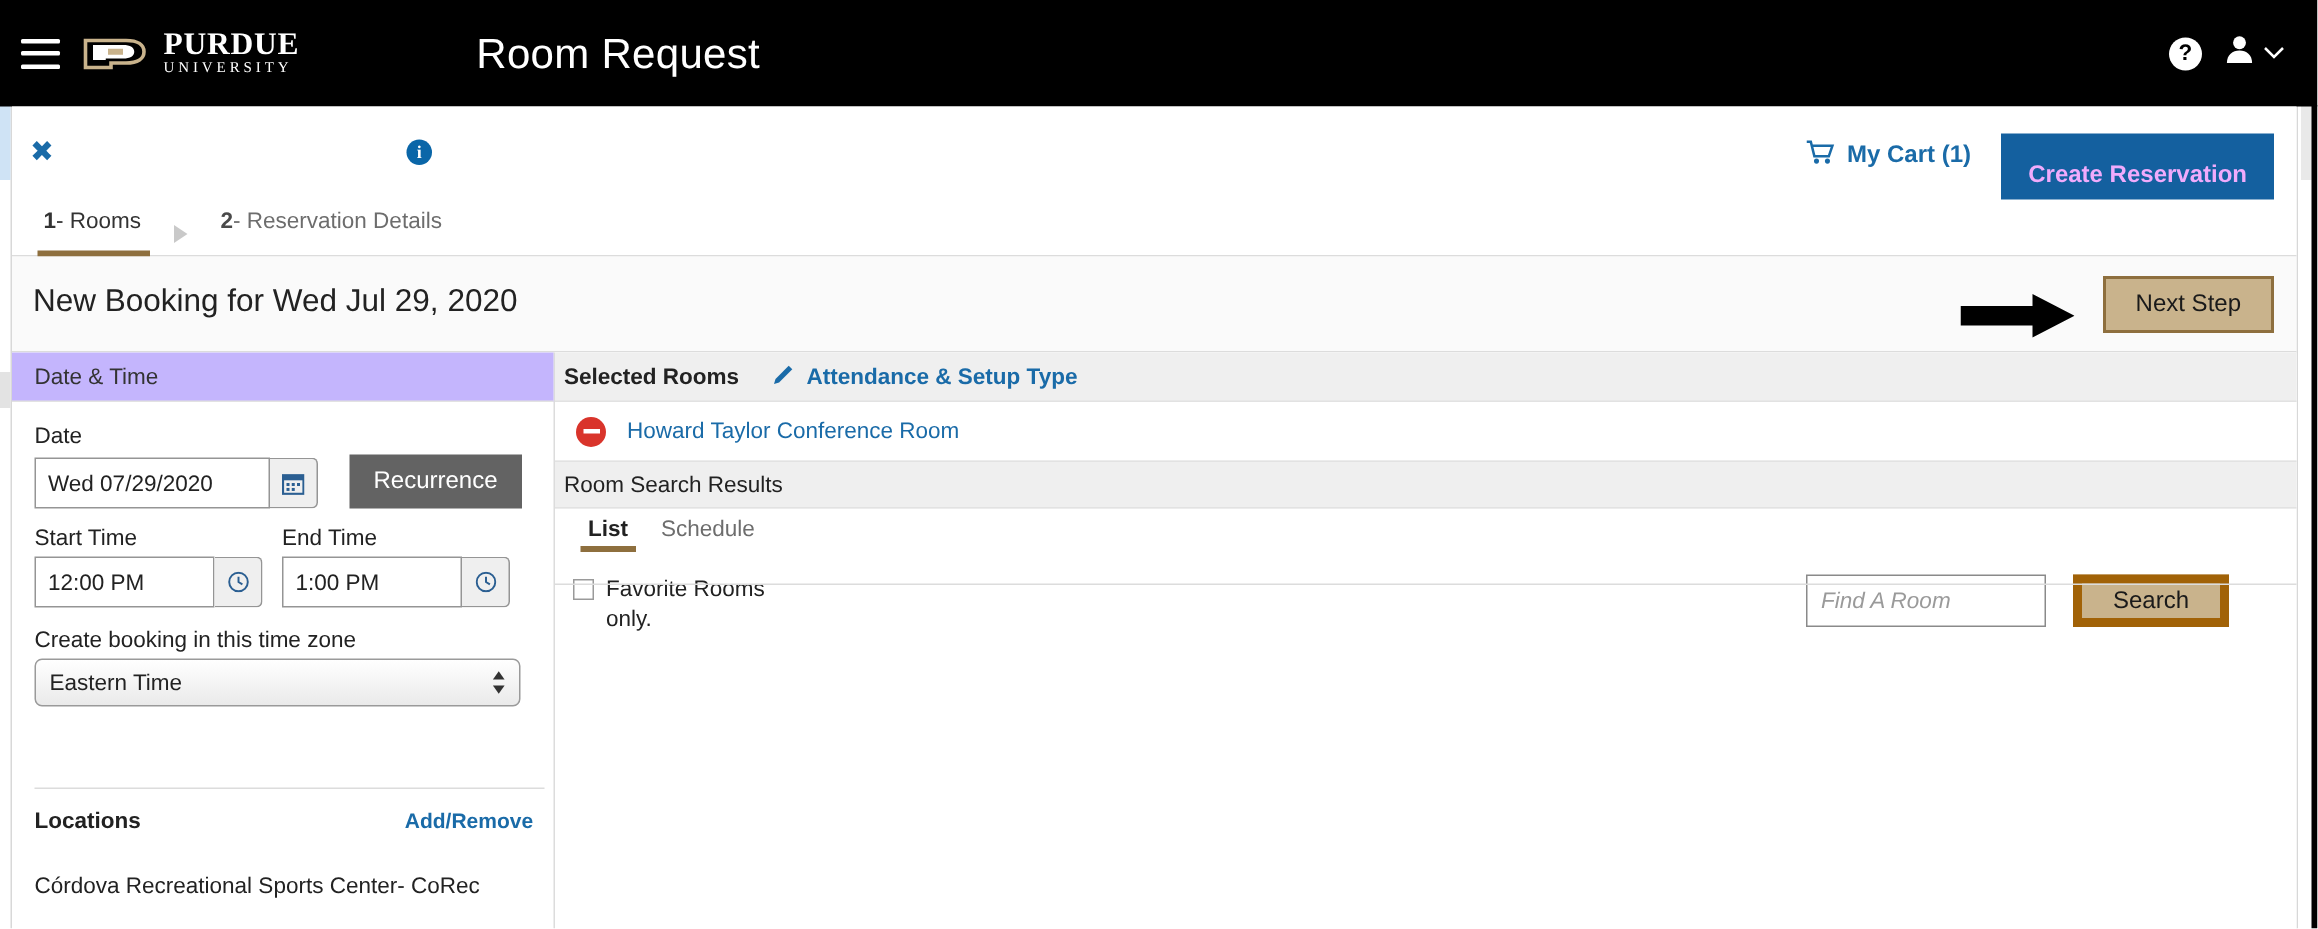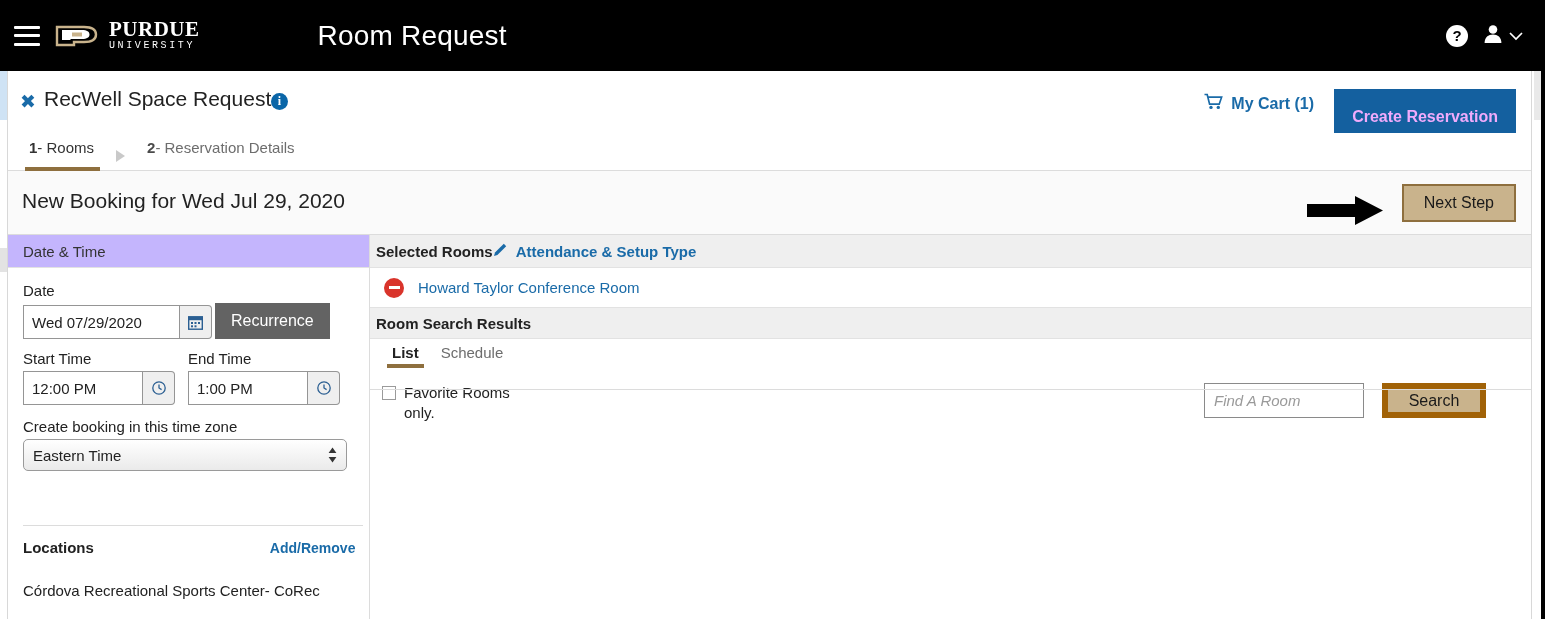--- a/index.html
+++ b/index.html
@@ -55,21 +55,21 @@
   .logo { display: flex; align-items: center; height: 44px; cursor: pointer; }
   .logo-p {
     width: 46px; height: 34px; position: relative; margin-right: 9px;
   }
   .logo-text { display: flex; flex-direction: column; justify-content: center; }
   .logo-text .l1 {
     color: #fff; font-family: "Liberation Serif", serif; font-weight: bold;
     font-size: 21px; letter-spacing: 0.5px; line-height: 20px;
   }
   .logo-text .l2 {
-    color: #fff; font-family: Liberation Mono, monospace;
+    color: #fff; font-family: Liberation Serif, serif;
     font-size: 10px; letter-spacing: 2.6px; line-height: 13px;
   }
   .page-title {
     color: #ffffff; font-size: 28px; font-weight: 400;
     margin-left: 118px; letter-spacing: 0.2px;
   }
   .top-right {
     position: absolute; right: 22px; top: 0; height: 71px;
     display: flex; align-items: center; gap: 14px;
   }
@@ -162,21 +162,21 @@
     position: absolute; left: 8px; top: 235px; width: 362px; height: 384px;
     background: #ffffff; border-right: 1px solid #dcdcdc;
   }
   .panel-head {
     height: 33px; background: #c4b5fd; border-bottom: 1px solid #e2e2e2;
     display: flex; align-items: center; padding-left: 15px;
     font-size: 15px; color: #333;
   }
   .field-label { font-size: 15px; color: #222; }
   .dt-body { padding: 14px 15px 0 15px; }
-  .row-date { display: flex; align-items: flex-end; gap: 3px; margin-top: 4px; }
+  .row-date { display: flex; align-items: flex-end; gap: 21px; margin-top: 4px; }
   .input-group { display: flex; }
   .txt-input {
     height: 34px; border: 1px solid #959595; background: #fff;
     font-size: 15px; color: #222; padding: 0 8px;
     font-family: "Liberation Sans", sans-serif; outline: none;
   }
   .addon {
     width: 32px; height: 34px; border: 1px solid #959595; border-left: none;
     background: #efefef; border-radius: 0 4px 4px 0;
     display: flex; align-items: center; justify-content: center;
@@ -209,21 +209,21 @@
   }
   .loc-item { margin-top: 26px; font-size: 15px; color: #222; }
 
   
   .rightpanel {
     position: absolute; left: 370px; top: 235px; width: 1161px; height: 384px;
     background: #ffffff;
   }
   .sel-head {
     height: 33px; background: #efefef; border-bottom: 1px solid #e2e2e2;
-    display: flex; align-items: center; padding-left: 6px; 
+    display: flex; align-items: center; padding-left: 6px; gap: 22px;
   }
   .sel-title { font-size: 15px; font-weight: bold; color: #222; }
   .attend-link {
     color: #1a6ba8; font-size: 15px; font-weight: bold; cursor: pointer;
     display: flex; align-items: center; gap: 8px;
   }
   .sel-room-row {
     height: 39px; display: flex; align-items: center; padding-left: 14px; gap: 14px;
     background: #fff;
   }
@@ -231,21 +231,21 @@
     width: 20px; height: 20px; border-radius: 50%; background: #d9342b;
     display: flex; align-items: center; justify-content: center; cursor: pointer;
     flex: none;
   }
   .remove-circle i { display:block; width: 11px; height: 3px; background: #fff; }
   .room-link { color: #1a6ba8; font-size: 15px; cursor: pointer; }
   .rsr-head {
     height: 32px; background: #efefef; border-top: 1px solid #e2e2e2;
     border-bottom: 1px solid #e2e2e2;
     display: flex; align-items: center; padding-left: 6px;
-    font-size: 15px; font-weight: bold; color: #222;
+    font-size: 15px; font-weight: normal; color: #222;
   }
   .tabs {
     height: 34px; margin-left: 22px; display: flex; align-items: flex-start;
     gap: 22px; padding-top: 5px; position: relative;
   }
   .tab { font-size: 15px; cursor: pointer; position: relative; color:#6d6d6d; }
   .tab.active { color: #222; font-weight: bold; }
   .tab.active::after {
     content: ""; position: absolute; left: -5px; right: -5px; bottom: -7px;
     height: 4px; background: #8e6f3e;
@@ -331,21 +331,20 @@
           <svg width="14" height="9" viewBox="0 0 14 9">
             <path d="M1 1 L7 7 L13 1" fill="none" stroke="#fff" stroke-width="1.7"></path>
           </svg>
         </span>
       </div>
     </div>
   </div>
 
   <div class="subhead">
     <span class="close-x">✖</span>
-    <span class="form-title">RecWell Space Request</span>
     <span class="info-dot">i</span>
 
     <span class="cart">
       <span>
         <svg width="20" height="17" viewBox="0 0 20 17">
           <path d="M0.5 1.5 H3.2 L5.6 11.2 H15.2 L17.6 4.2 H4.3" fill="none" stroke="#1a6ba8" stroke-width="1.7"></path>
           <circle cx="7" cy="14.4" r="1.7" fill="#1a6ba8"></circle>
           <circle cx="14.3" cy="14.4" r="1.7" fill="#1a6ba8"></circle>
         </svg>
       </span>

